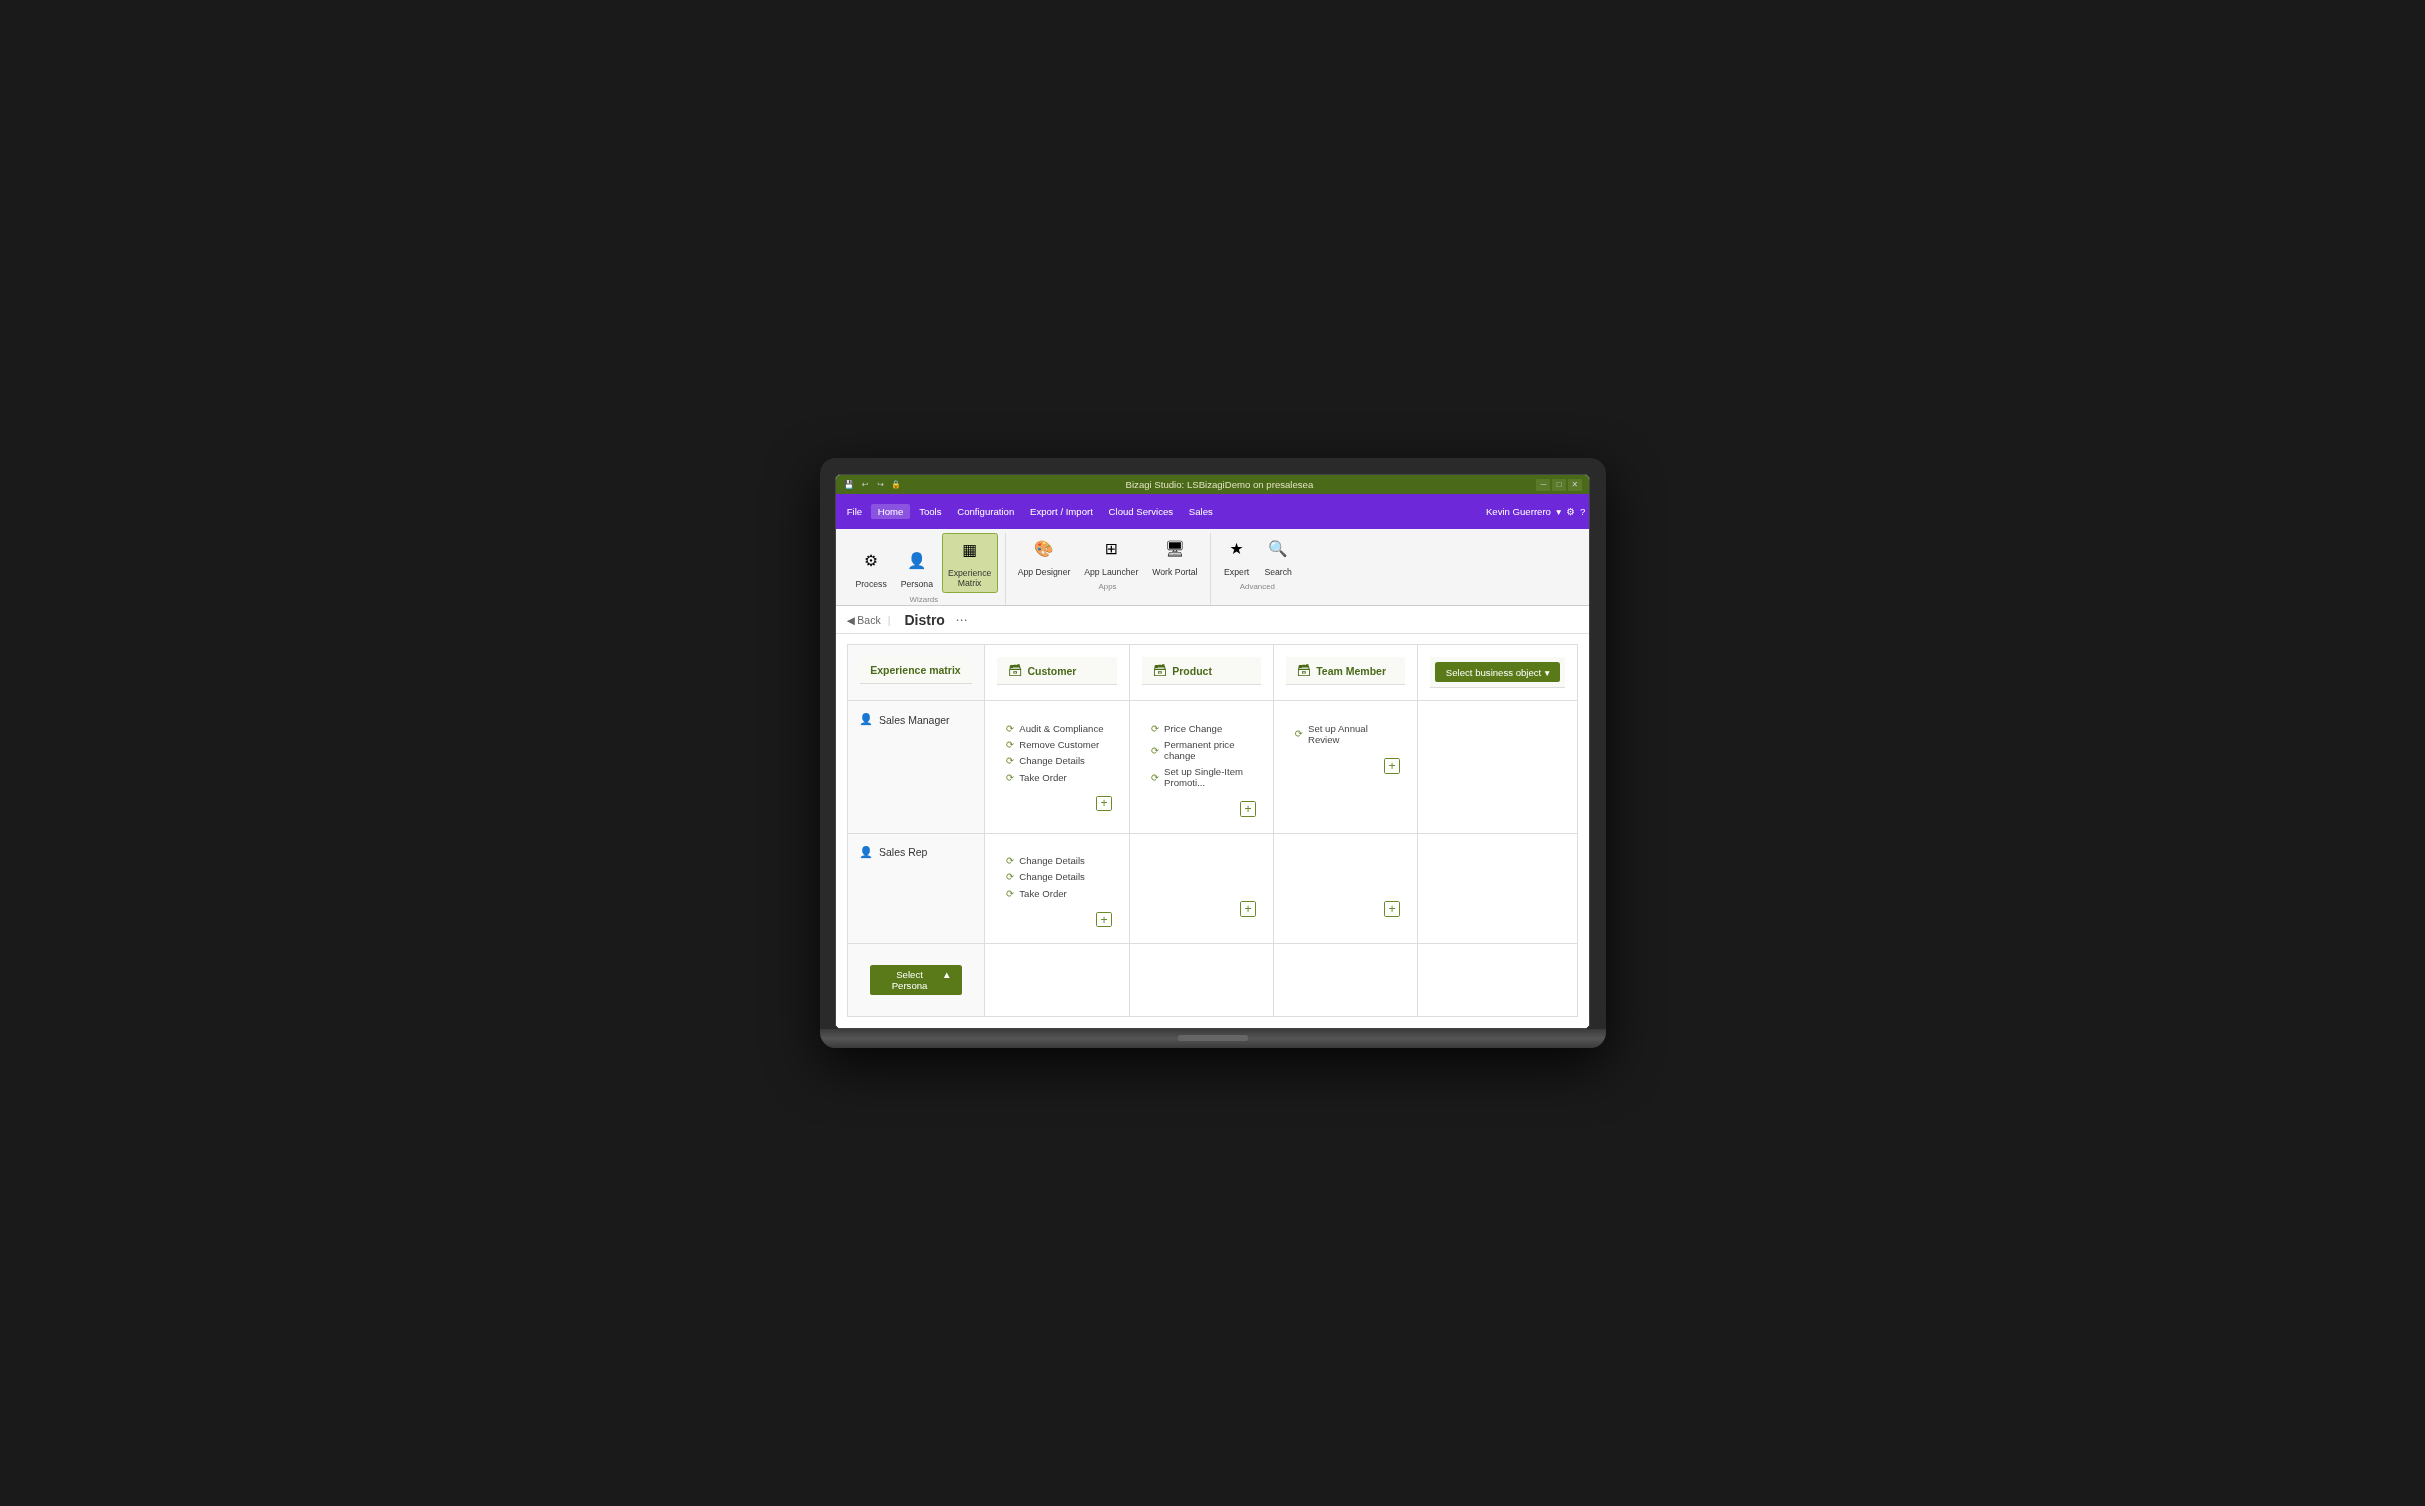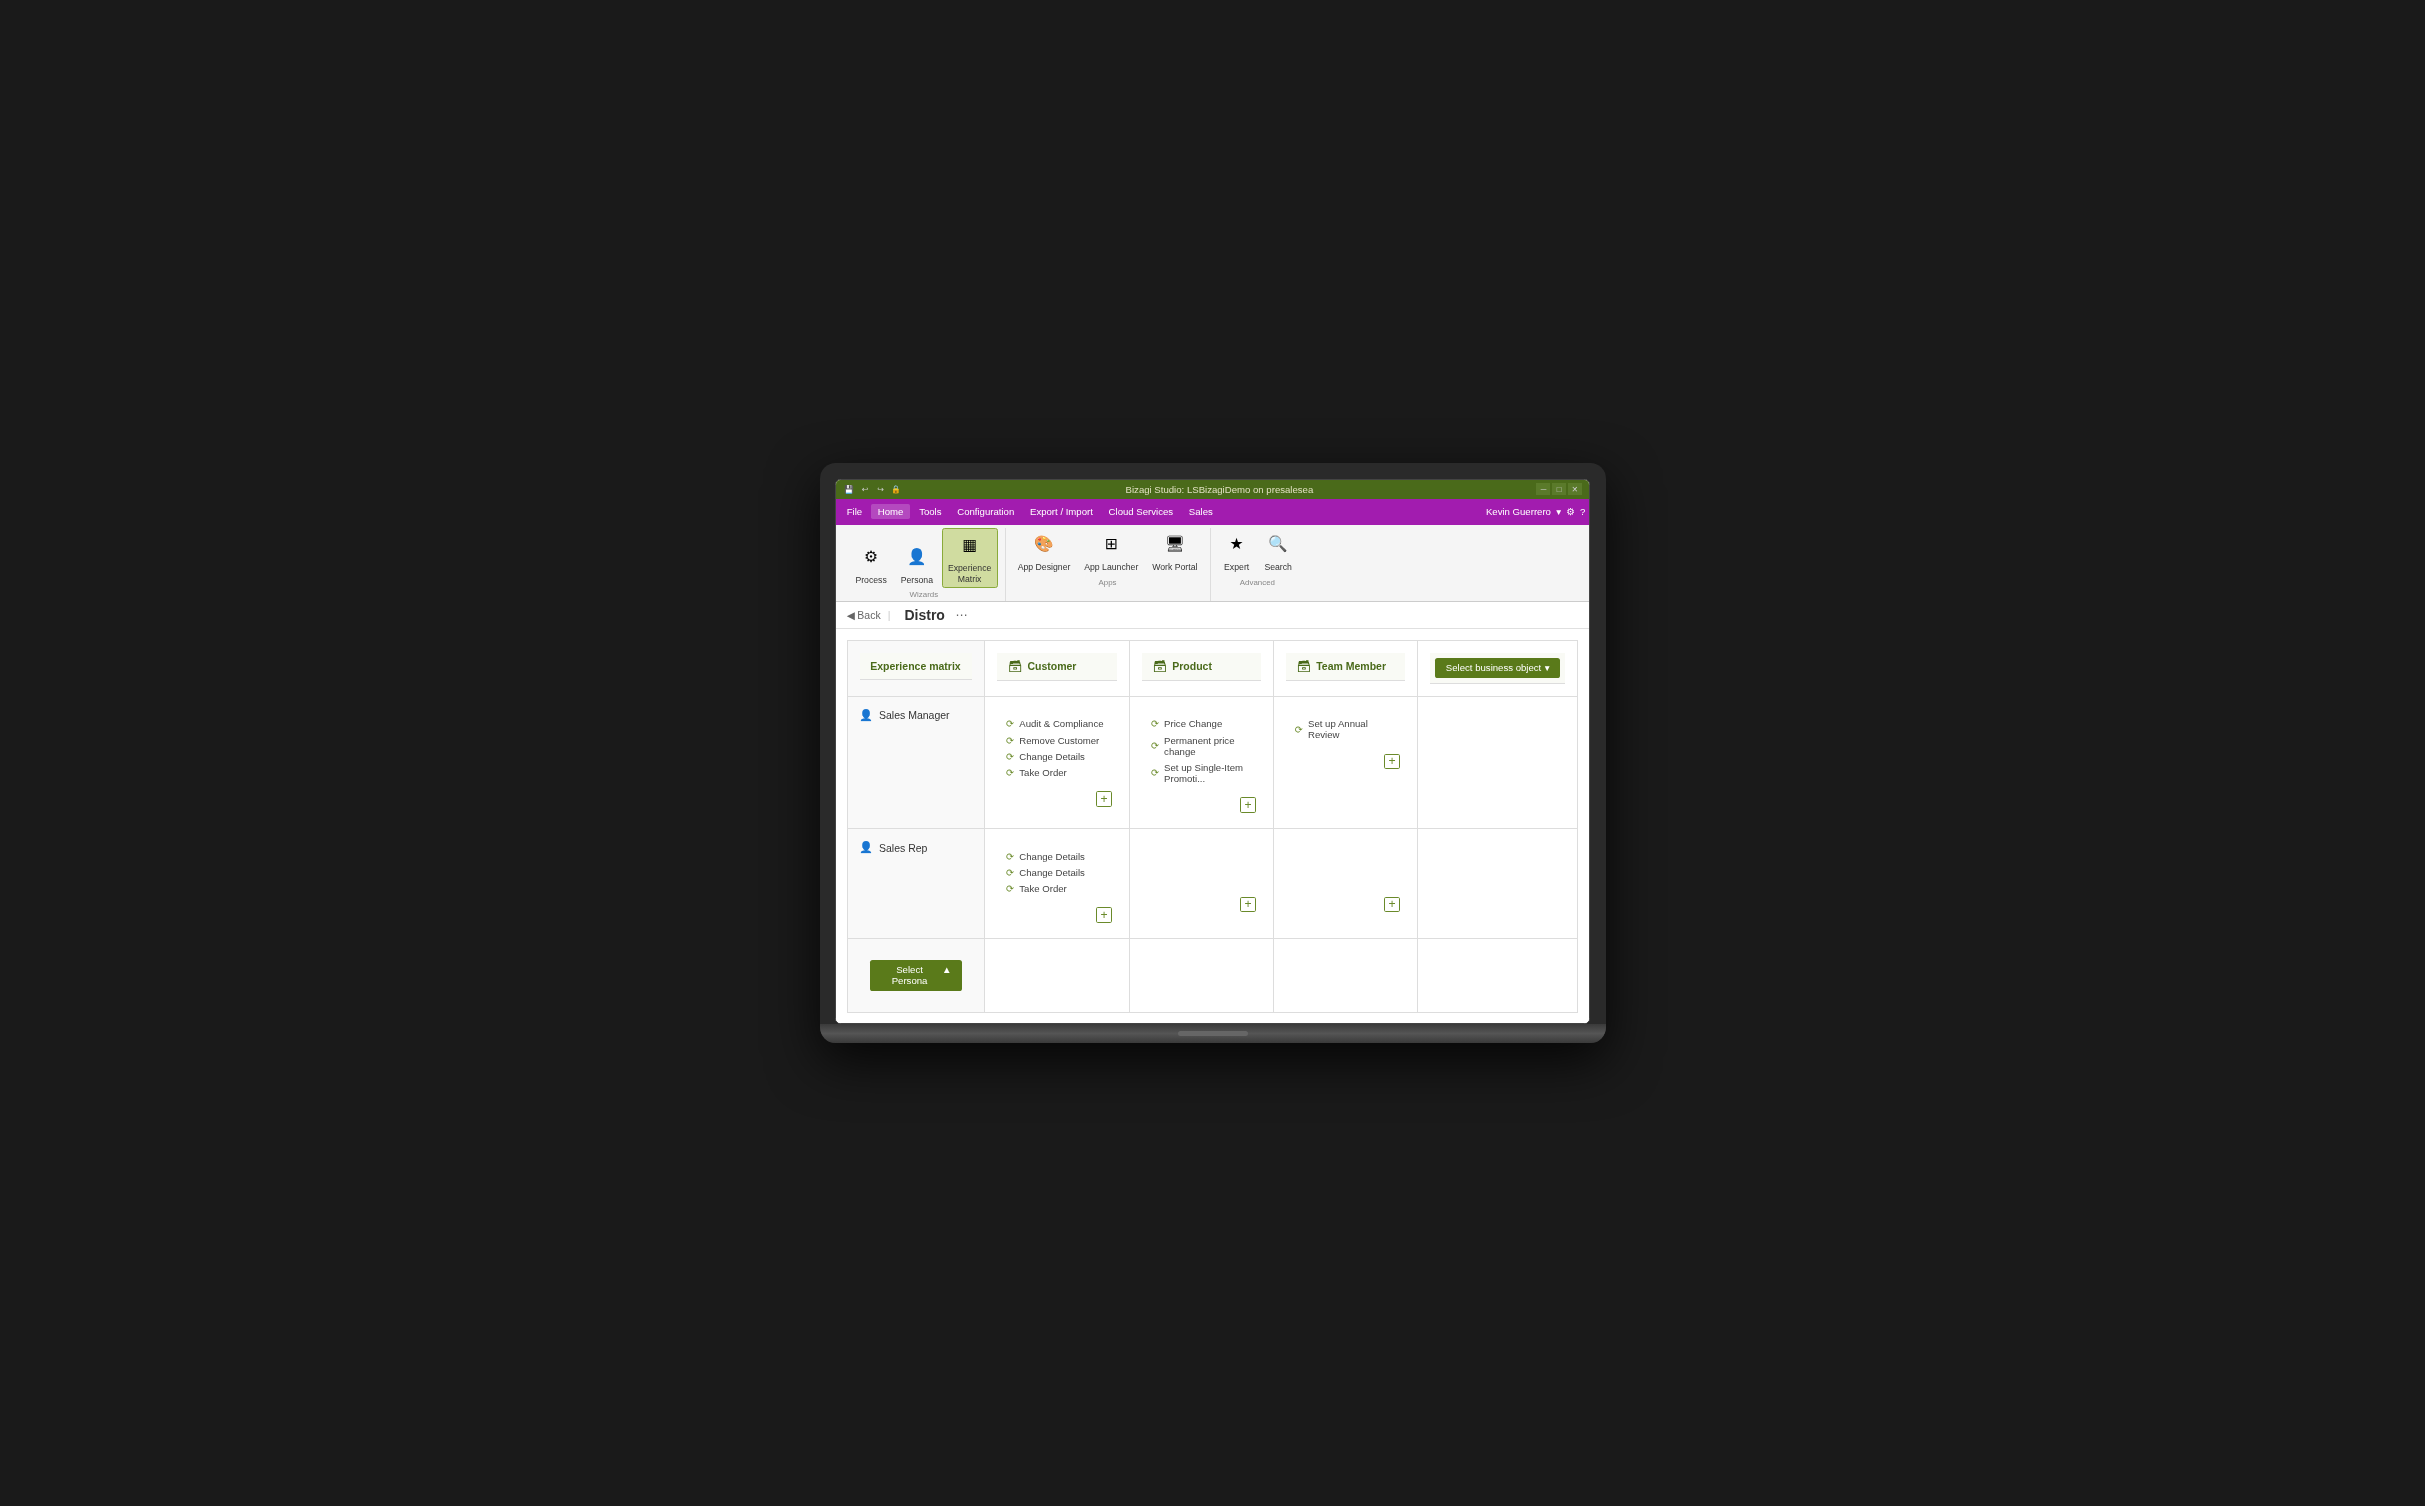--- a/index.html
+++ b/index.html
@@ -93,22 +93,22 @@
       color: #ccc;
       font-size: 7.9px;
       cursor: pointer;
       display: flex;
       align-items: center;
       justify-content: center;
     }
 
     
     .menu-bar {
-      background: #a21caf;
-      height: 26px;
+      background: #6d28d9;
+      height: 35px;
       display: flex;
       align-items: center;
       padding: 0 3.5px;
       gap: 1.7px;
     }
 
     .menu-item {
       color: #fff;
       font-size: 9.6px;
       padding: 1.7px 7px;

